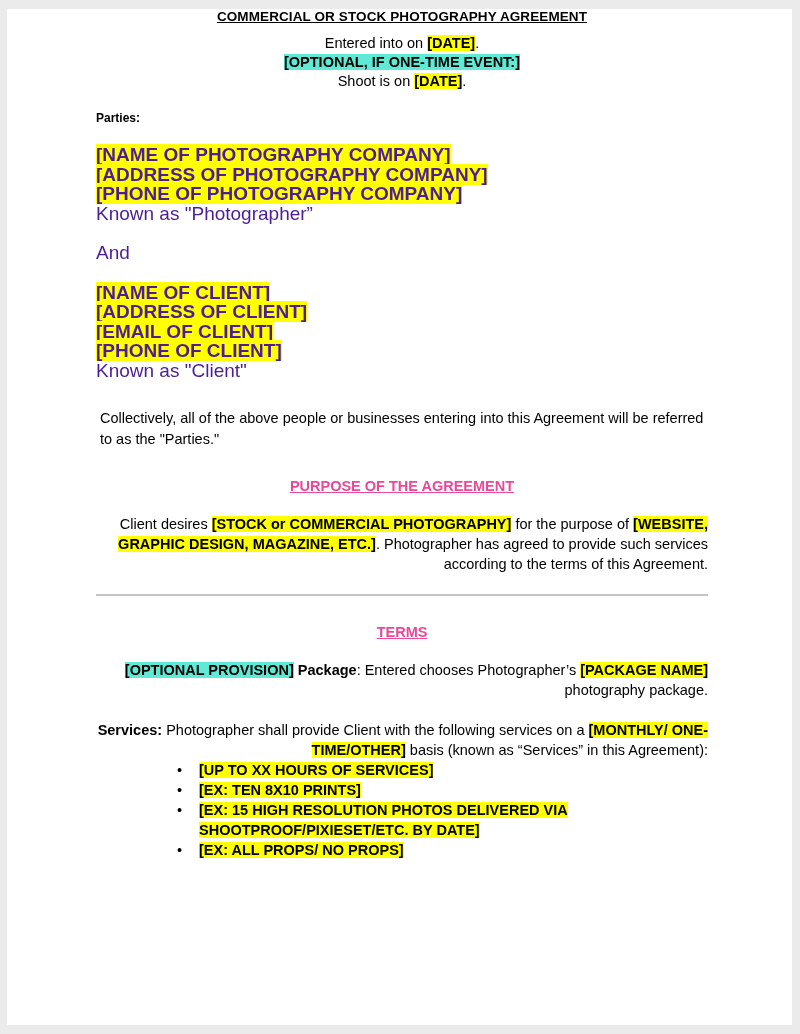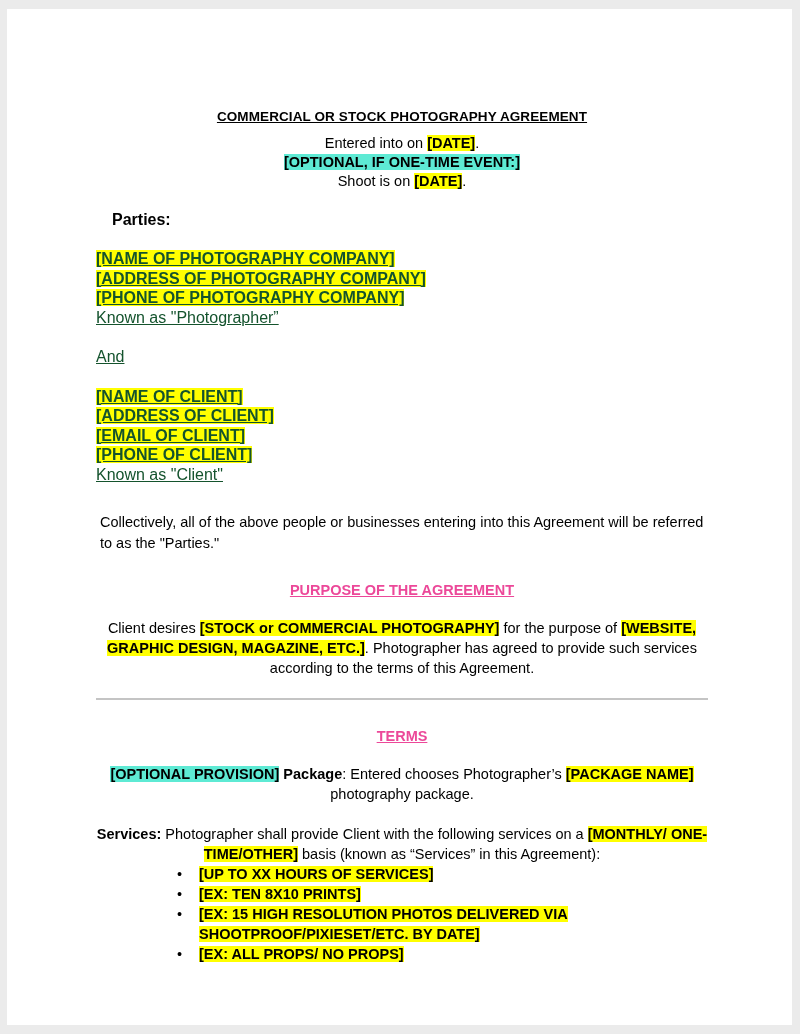--- a/index.html
+++ b/index.html
@@ -33,49 +33,46 @@
   .hlg { background: #5eead4; }
   .b   { font-weight: bold; }
 
   .doc-title {
     text-align: center;
     font-weight: bold;
     font-size: 13.5px;
     text-decoration: underline;
     letter-spacing: 0.1px;
     margin: 0;
-    padding-top: 100px;
     color: #000;
   }
   .center-line {
     text-align: center;
     font-size: 14.5px;
     line-height: 19px;
     color: #000;
   }
   .center-block { margin-top: 10px; }
 
   .para {
     font-size: 14.5px;
     line-height: 20px;
     color: #000;
-    text-align: center;
+    text-align: right;
   }
   .section-label {
-    font-size: 16px;
+    font-size: 12px;
     font-weight: bold;
     color: #000;
-    margin-left: 16px;
   }
   .block-line {
-    font-size: 16px;
+    font-size: 19px;
     line-height: 19.5px;
-    color: #14532d;
+    color: #4c1d95;
     white-space: nowrap;
-    text-decoration: underline;
   }
   .block-line span.hl { font-weight: bold; }
   .gap-lg { height: 20px; }
   .gap-sm { height: 8px; }
 
   .collectively {
     text-align: left;
     font-size: 14.5px;
     line-height: 21px;
     color: #000;

